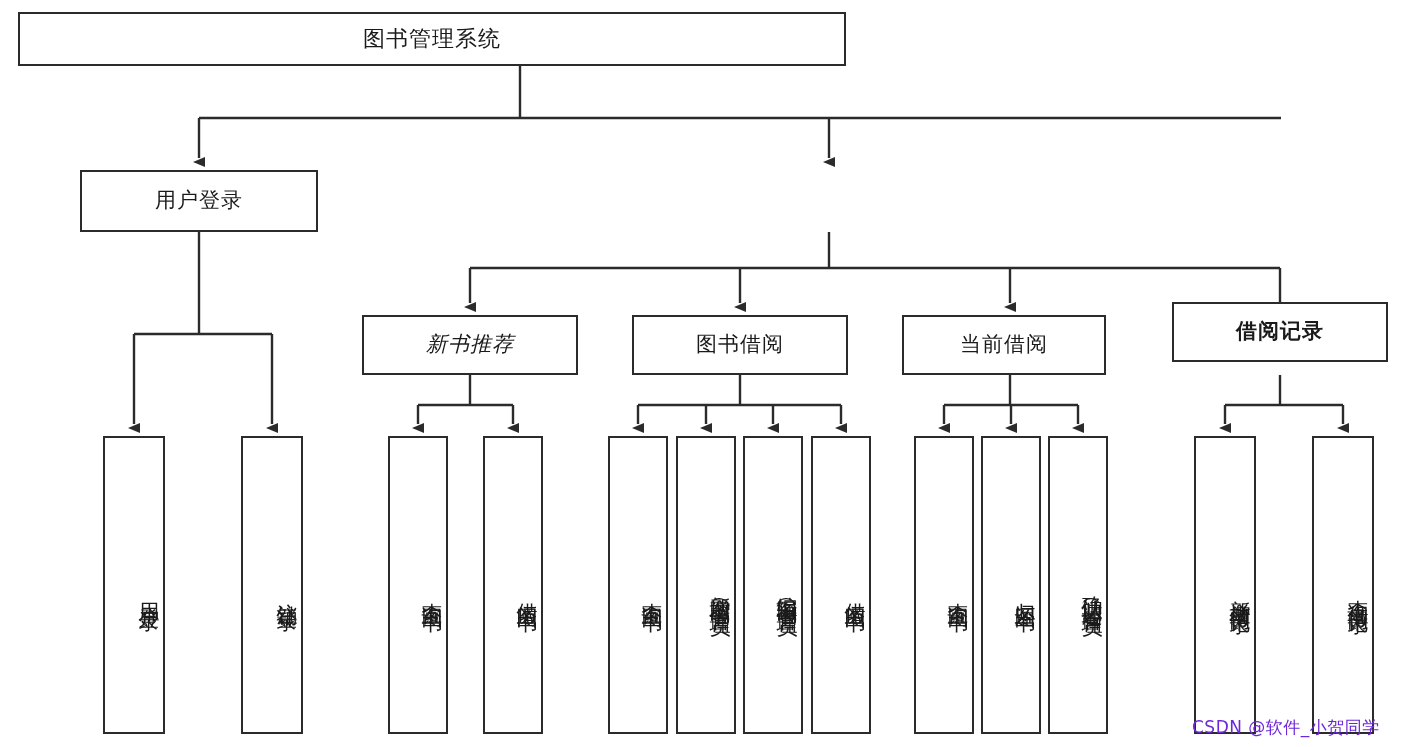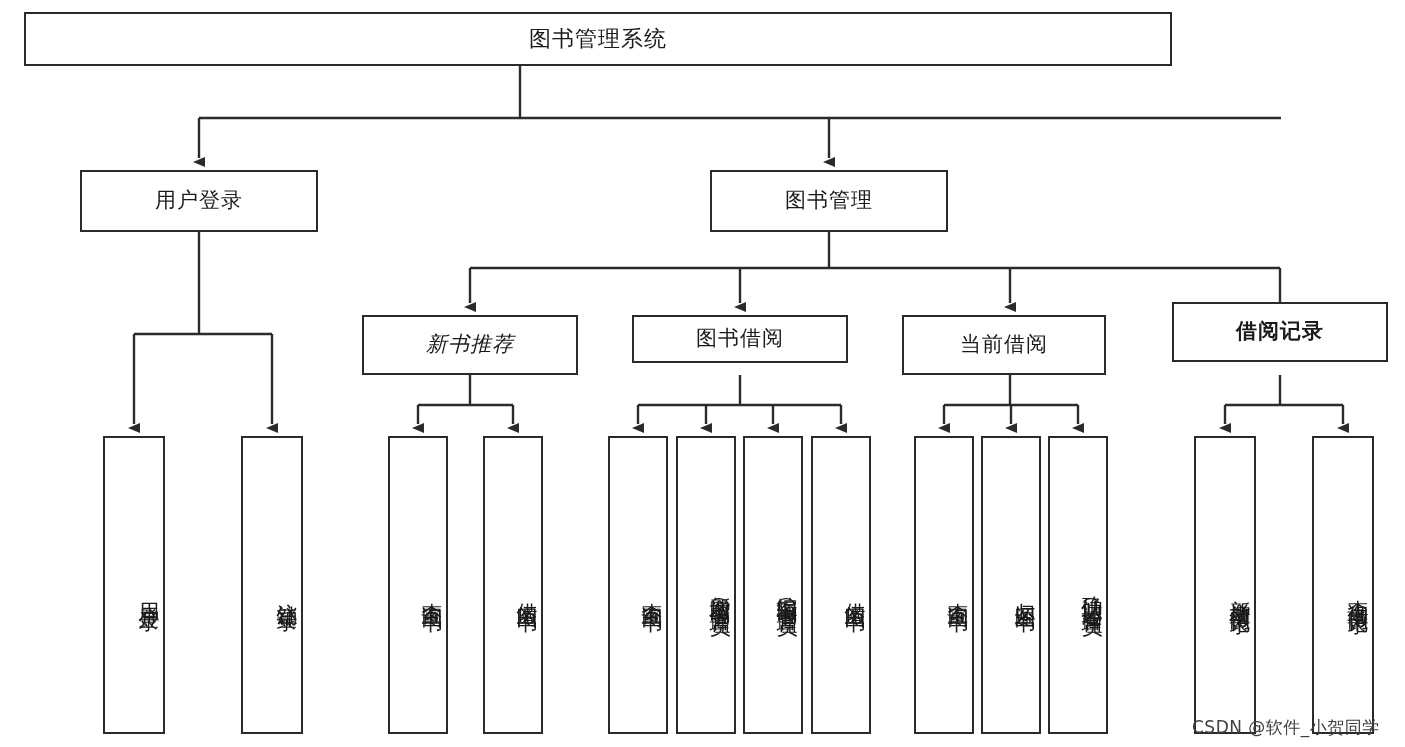--- a/index.html
+++ b/index.html
@@ -49,21 +49,21 @@
     padding-top: 14px;
     align-items: flex-start;
     justify-content: center;
   }
   .node.root {
     font-size: 22px;
   }
   .watermark {
     position: absolute;
     font-size: 17px;
-    color: #404040;
+    color: #6d28d9;
     white-space: nowrap;
     letter-spacing: 0.5px;
     font-family: "DejaVu Sans", "Liberation Sans", sans-serif;
   }
 </style>
 </head>
 <body>
 
 <div id="canvas">
 
@@ -110,27 +110,26 @@
       <path d="M1011,405 L1011,424" marker-end="url(#arrow)"></path>
       <path d="M1078,405 L1078,424" marker-end="url(#arrow)"></path>
 
       <path d="M1280,375 L1280,405"></path>
       <path d="M1225,405 L1343,405"></path>
       <path d="M1225,405 L1225,424" marker-end="url(#arrow)"></path>
       <path d="M1343,405 L1343,424" marker-end="url(#arrow)"></path>
     </g>
   </svg>
 
-  <div class="node horiz root" style="left:24px; top:12px; width:1148px; height:54px;">图书管理系统</div>
+  <div class="node horiz root" style="left:18px; top:12px; width:828px; height:54px;">图书管理系统</div>
 
   <div class="node horiz" style="left:80px; top:170px; width:238px; height:62px;">用户登录</div>
-  <div class="node horiz" style="left:710px; top:170px; width:238px; height:62px;">图书管理</div>
 
   <div class="node horiz" style="left:362px; top:315px; width:216px; height:60px;font-style:italic;">新书推荐</div>
-  <div class="node horiz" style="left:632px; top:315px; width:216px; height:48px;">图书借阅</div>
+  <div class="node horiz" style="left:632px; top:315px; width:216px; height:60px;">图书借阅</div>
   <div class="node horiz" style="left:902px; top:315px; width:204px; height:60px;">当前借阅</div>
   <div class="node horiz" style="left:1172px; top:302px; width:216px; height:60px;font-weight:bold;">借阅记录</div>
 
   <div class="node vert" style="left:103px; top:436px; width:62px; height:298px;">用户登录</div>
   <div class="node vert" style="left:241px; top:436px; width:62px; height:298px;">注销登录</div>
 
   <div class="node vert" style="left:388px; top:436px; width:60px; height:298px;">查询图书</div>
   <div class="node vert" style="left:483px; top:436px; width:60px; height:298px;">借阅图书</div>
 
   <div class="node vert" style="left:608px; top:436px; width:60px; height:298px;">查询图书</div>

